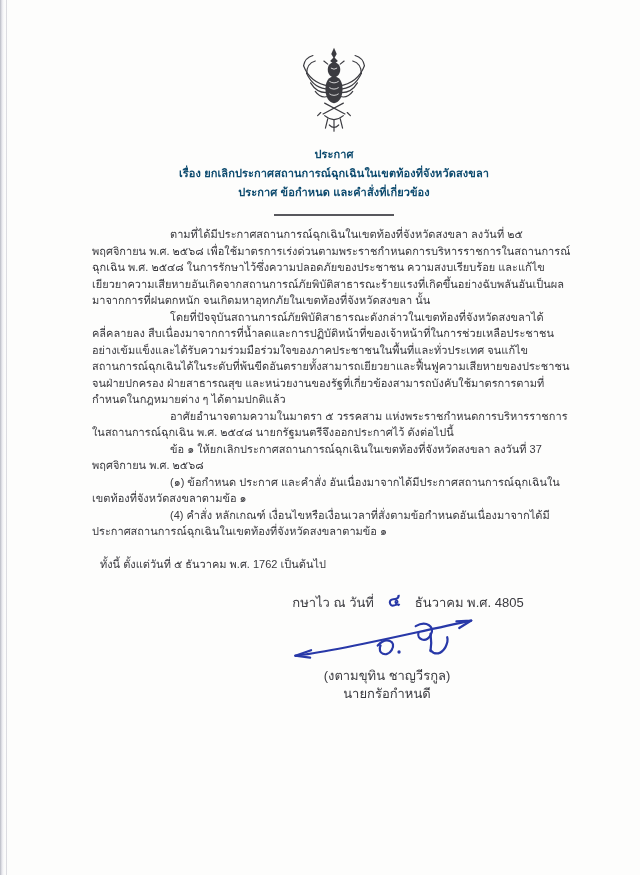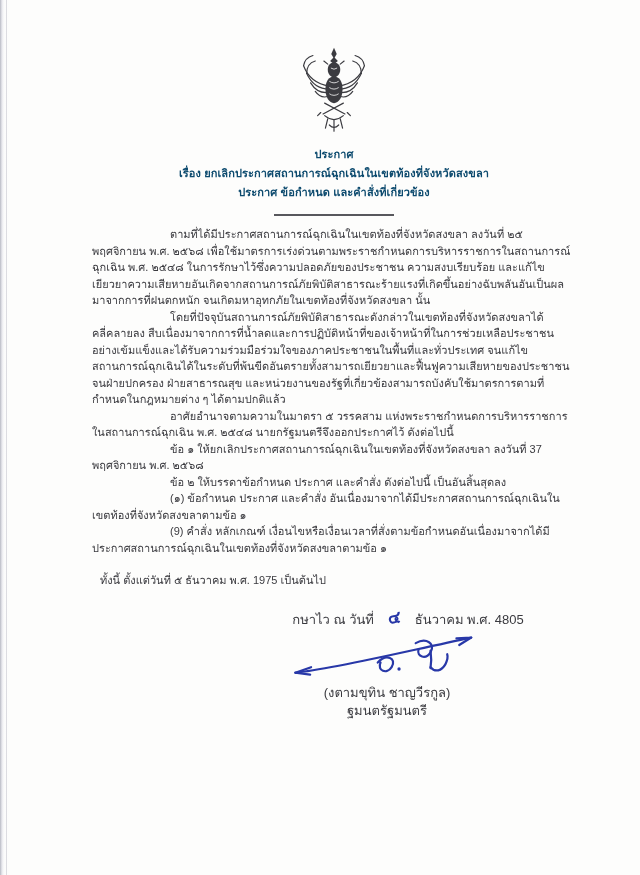--- a/index.html
+++ b/index.html
@@ -139,24 +139,23 @@
     <div class="hdr hdr-title">ประกาศ</div>
     <div class="hdr">เรื่อง  ยกเลิกประกาศสถานการณ์ฉุกเฉินในเขตท้องที่จังหวัดสงขลา</div>
     <div class="hdr">ประกาศ ข้อกำหนด และคำสั่งที่เกี่ยวข้อง</div>
     <div class="divider"></div>
 
     <div class="body-text">
       <p>ตามที่ได้มีประกาศสถานการณ์ฉุกเฉินในเขตท้องที่จังหวัดสงขลา ลงวันที่ ๒๕ พฤศจิกายน พ.ศ. ๒๕๖๘ เพื่อใช้มาตรการเร่งด่วนตามพระราชกำหนดการบริหารราชการในสถานการณ์ฉุกเฉิน พ.ศ. ๒๕๔๘ ในการรักษาไว้ซึ่งความปลอดภัยของประชาชน ความสงบเรียบร้อย และแก้ไขเยียวยาความเสียหายอันเกิดจากสถานการณ์ภัยพิบัติสาธารณะร้ายแรงที่เกิดขึ้นอย่างฉับพลันอันเป็นผลมาจากการที่ฝนตกหนัก จนเกิดมหาอุทกภัยในเขตท้องที่จังหวัดสงขลา นั้น</p>
       <p>โดยที่ปัจจุบันสถานการณ์ภัยพิบัติสาธารณะดังกล่าวในเขตท้องที่จังหวัดสงขลาได้คลี่คลายลง สืบเนื่องมาจากการที่น้ำลดและการปฏิบัติหน้าที่ของเจ้าหน้าที่ในการช่วยเหลือประชาชนอย่างเข้มแข็งและได้รับความร่วมมือร่วมใจของภาคประชาชนในพื้นที่และทั่วประเทศ จนแก้ไขสถานการณ์ฉุกเฉินได้ในระดับที่พ้นขีดอันตรายทั้งสามารถเยียวยาและฟื้นฟูความเสียหายของประชาชน จนฝ่ายปกครอง ฝ่ายสาธารณสุข และหน่วยงานของรัฐที่เกี่ยวข้องสามารถบังคับใช้มาตรการตามที่กำหนดในกฎหมายต่าง ๆ ได้ตามปกติแล้ว</p>
       <p>อาศัยอำนาจตามความในมาตรา ๕ วรรคสาม แห่งพระราชกำหนดการบริหารราชการในสถานการณ์ฉุกเฉิน พ.ศ. ๒๕๔๘ นายกรัฐมนตรีจึงออกประกาศไว้ ดังต่อไปนี้</p>
       <p>ข้อ ๑ ให้ยกเลิกประกาศสถานการณ์ฉุกเฉินในเขตท้องที่จังหวัดสงขลา ลงวันที่ 37 พฤศจิกายน พ.ศ. ๒๕๖๘</p>
-      <p>ข้อ ๒ ให้บรรดาข้อกำหนด ประกาศ และคำสั่ง ดังต่อไปนี้ เป็นอันสิ้นสุดลง</p>
       <p>(๑)  ข้อกำหนด ประกาศ และคำสั่ง อันเนื่องมาจากได้มีประกาศสถานการณ์ฉุกเฉินในเขตท้องที่จังหวัดสงขลาตามข้อ ๑</p>
-      <p>(9)  คำสั่ง หลักเกณฑ์ เงื่อนไขหรือเงื่อนเวลาที่สั่งตามข้อกำหนดอันเนื่องมาจากได้มีประกาศสถานการณ์ฉุกเฉินในเขตท้องที่จังหวัดสงขลาตามข้อ ๑</p>
-      <p class="effective">ทั้งนี้ ตั้งแต่วันที่ ๕ ธันวาคม พ.ศ. 1975 เป็นต้นไป</p>
+      <p>(4)  คำสั่ง หลักเกณฑ์ เงื่อนไขหรือเงื่อนเวลาที่สั่งตามข้อกำหนดอันเนื่องมาจากได้มีประกาศสถานการณ์ฉุกเฉินในเขตท้องที่จังหวัดสงขลาตามข้อ ๑</p>
+      <p class="effective">ทั้งนี้ ตั้งแต่วันที่ ๕ ธันวาคม พ.ศ. 1762 เป็นต้นไป</p>
     </div>
 
     <div class="sign-block">
       <div class="date-line">
         <span>กษาไว ณ วันที่</span><span class="gap"></span><span class="handwritten-day">๔</span><span class="gap"></span><span>ธันวาคม พ.ศ. 4805</span>
       </div>
 
       <div class="signature-wrap">
         <svg viewBox="0 0 210 54" width="200" height="50" aria-hidden="true">
           <g fill="none" stroke="#2838a8" stroke-width="2.4" stroke-linecap="round">
@@ -170,17 +169,17 @@
 
             <path d="M136,12 c11,-6 22,0 16,10 c-5,8 -15,5 -13,-3"></path>
             <path d="M152,20 c1,7 1,13 0,19"></path>
 
             <path d="M152,38 c5,6 12,4 16,-3 c2,-4 3,-8 2,-11"></path>
           </g>
         </svg>
       </div>
 
       <div class="signer-name">(งตามขุทิน ชาญวีรกูล)</div>
-      <div class="signer-role">ฐมนตรัฐมนตรี</div>
+      <div class="signer-role">นายกรัอกำหนดี</div>
     </div>
 
   </div>
 </div>
 
 </body></html>

